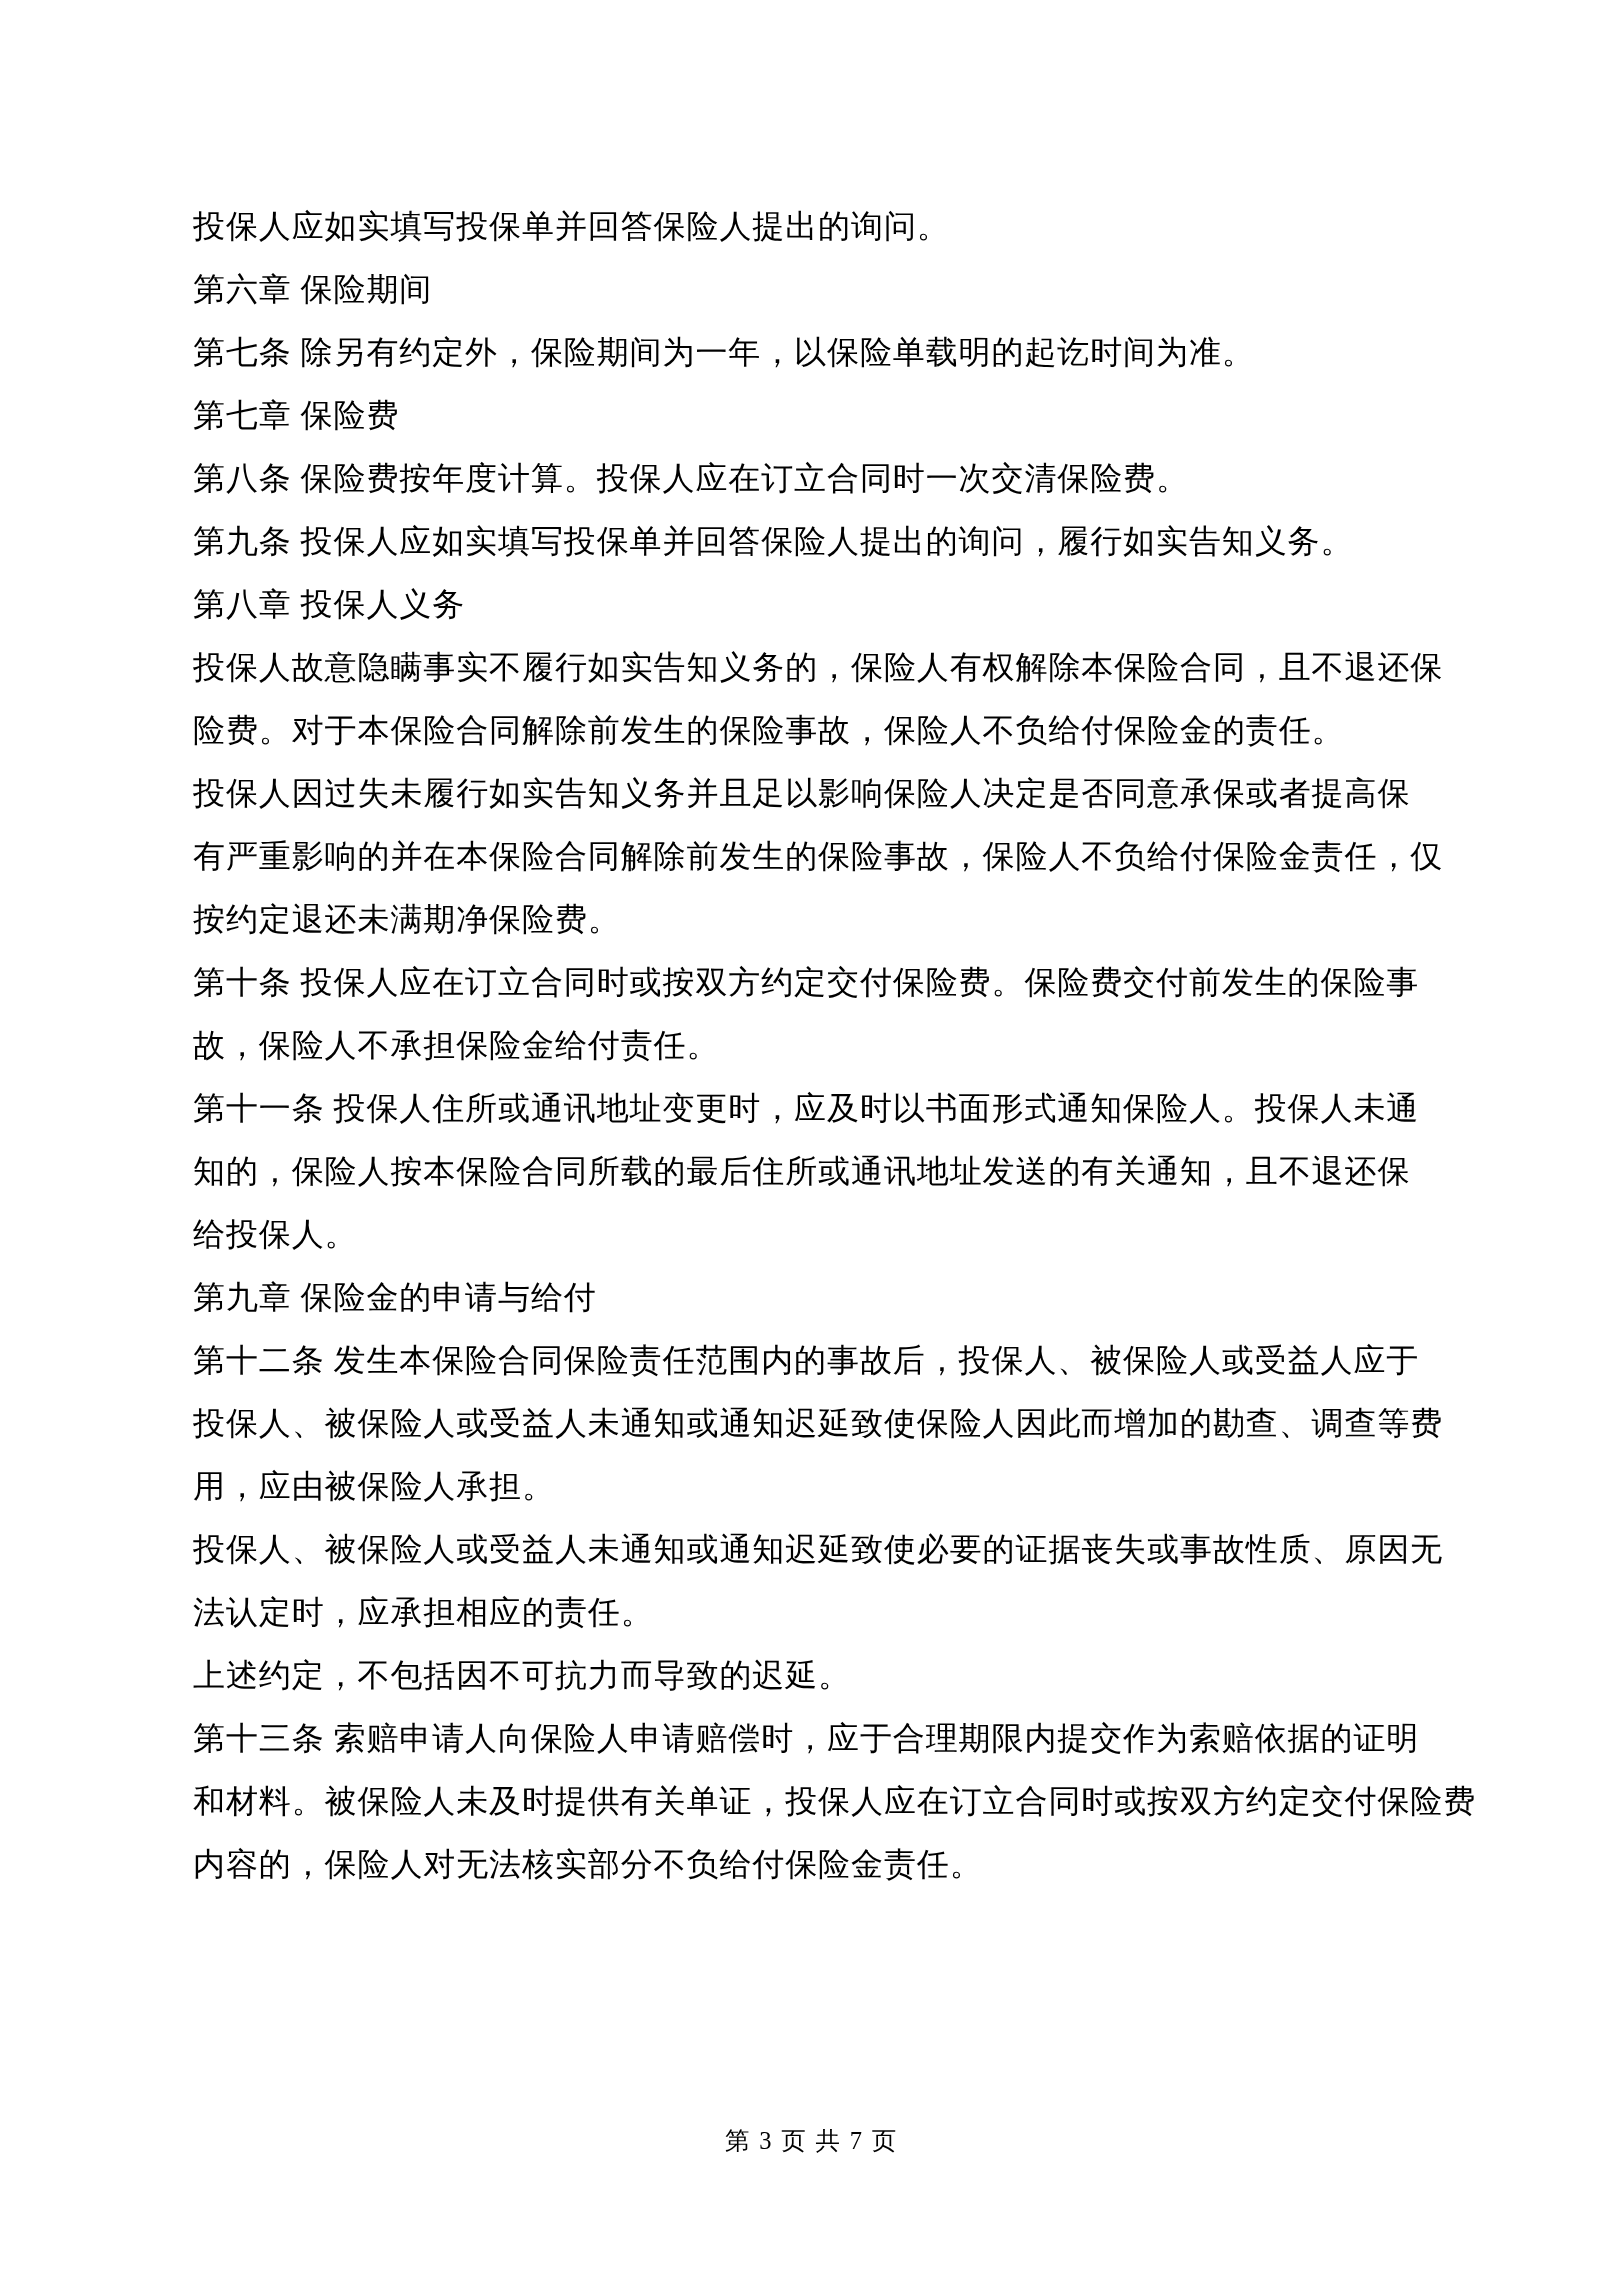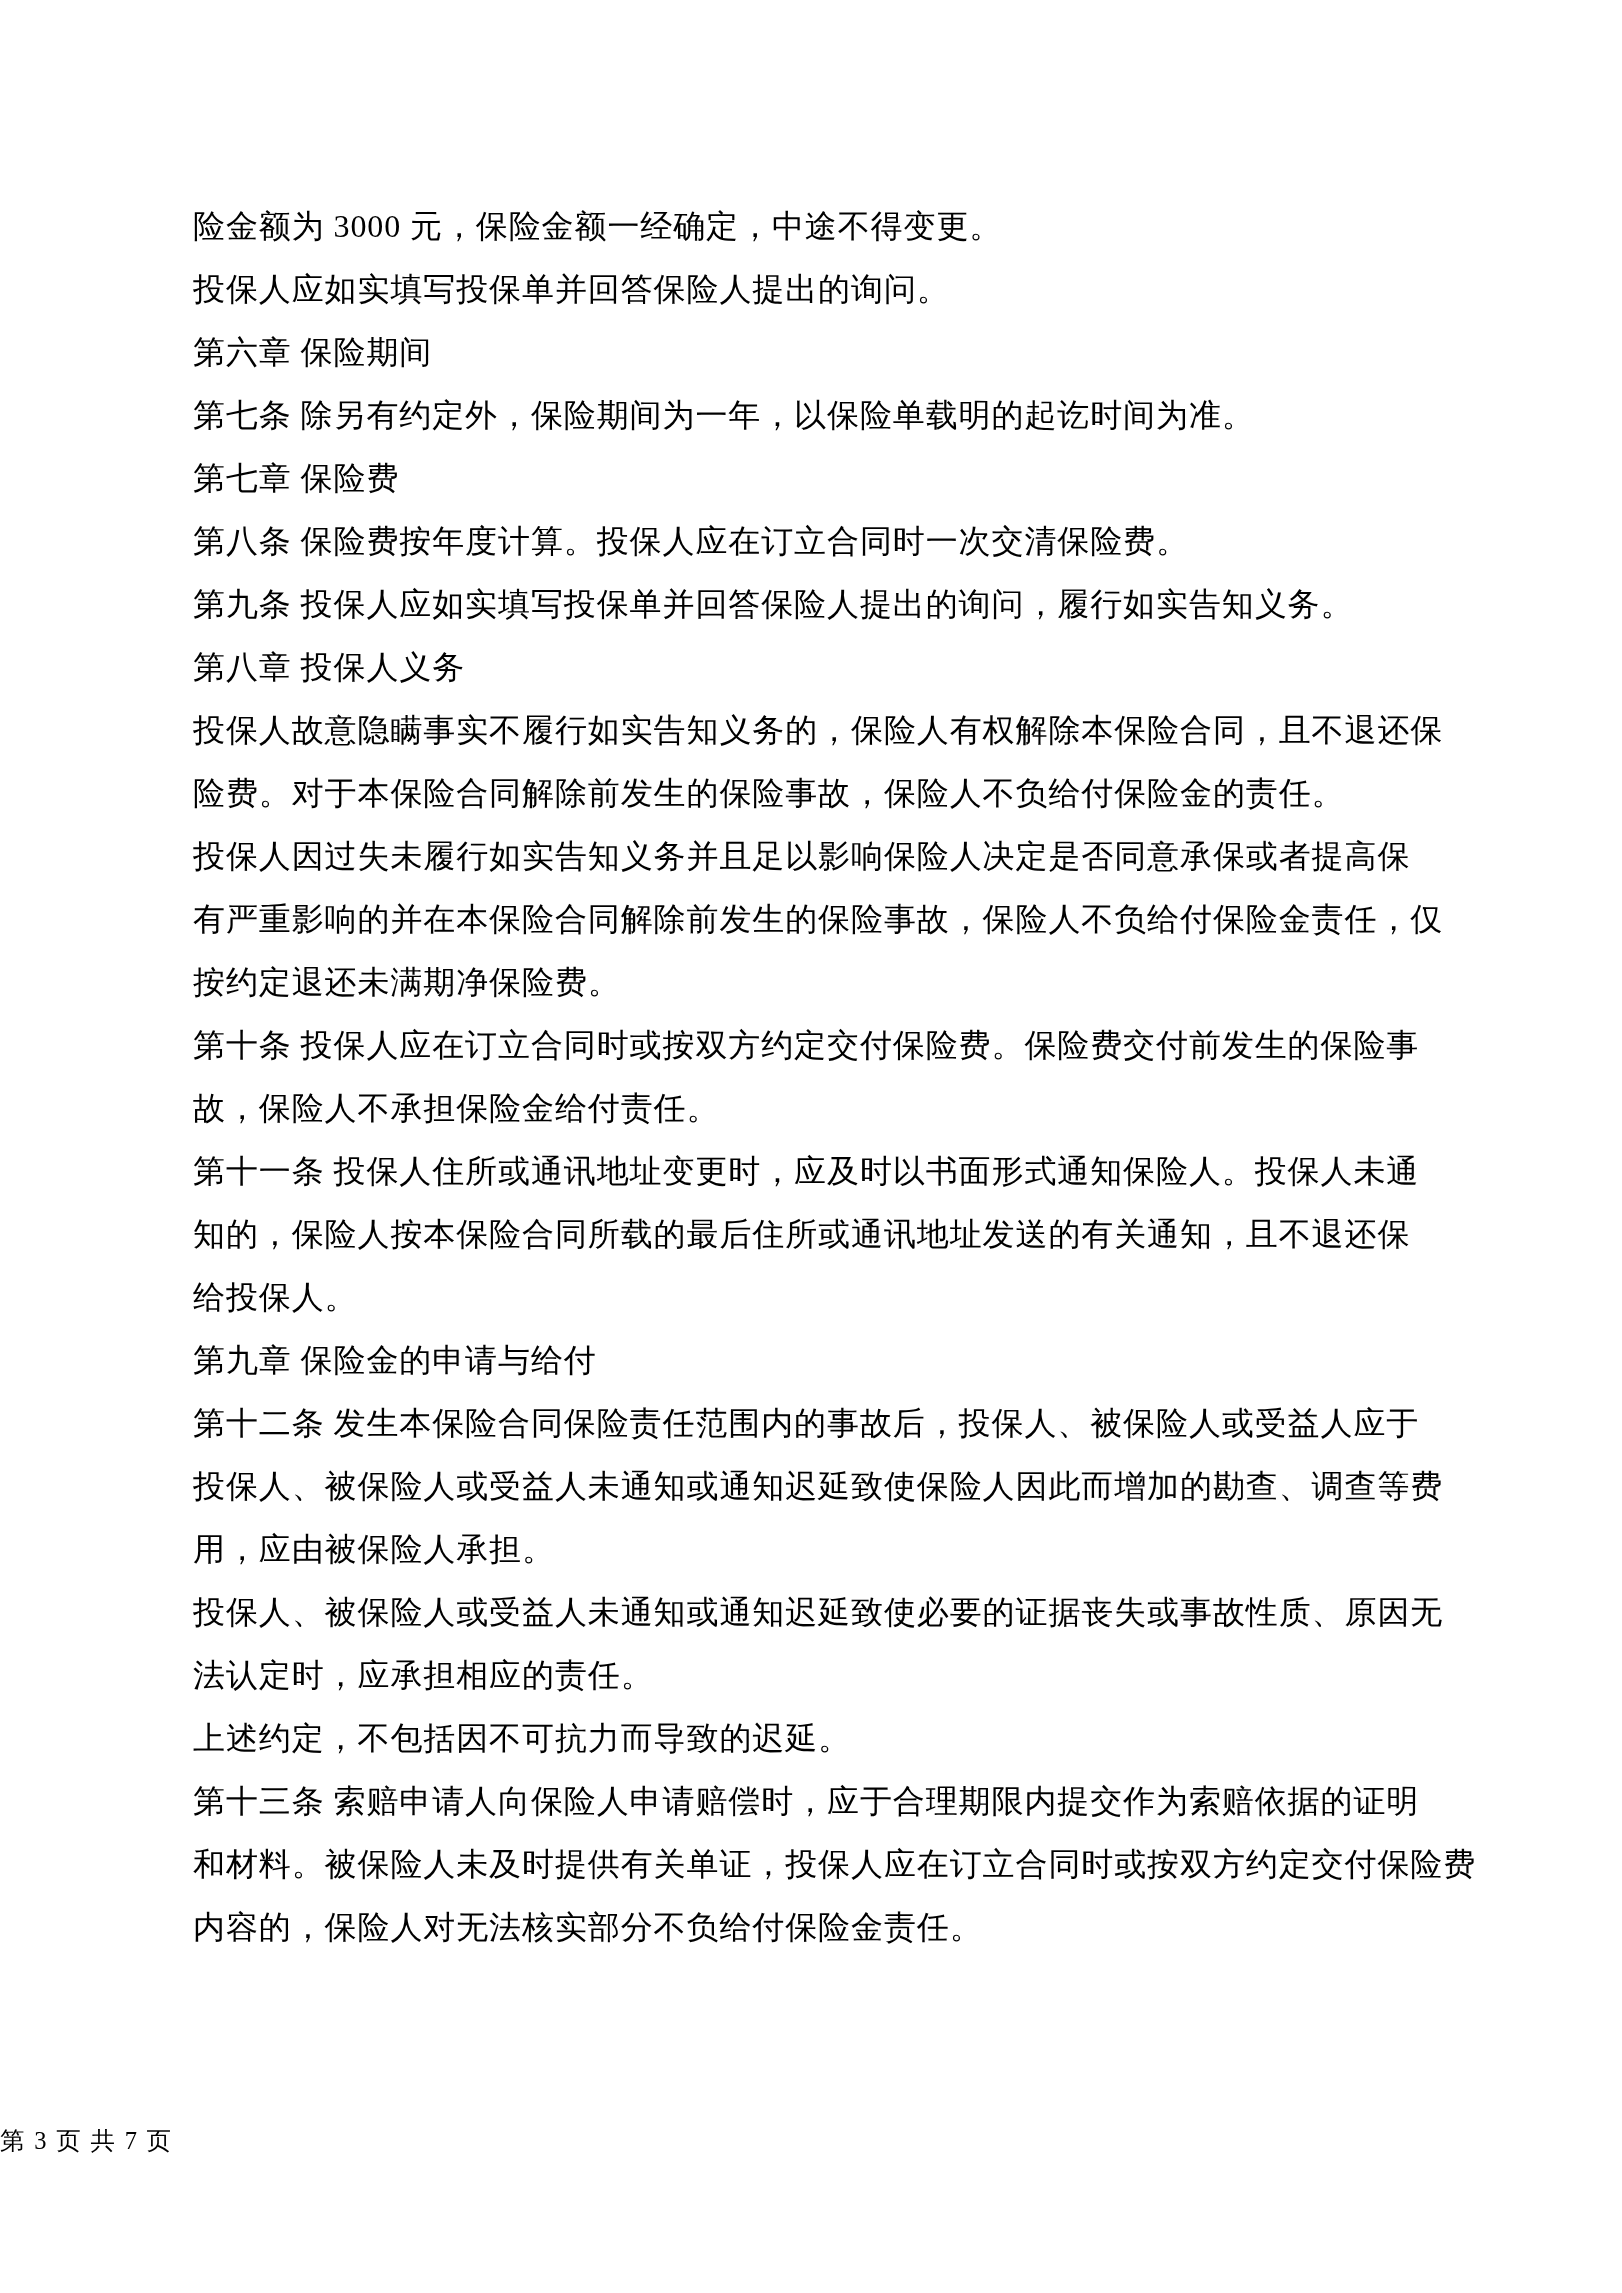--- a/index.html
+++ b/index.html
@@ -27,32 +27,31 @@
     line-height: 63px;
     font-size: 32px;
     letter-spacing: 0.9px;
     white-space: nowrap;
   }
   .page-footer {
     position: absolute;
     left: 0;
     top: 2124px;
     width: 100%;
-    text-align: left;
+    text-align: center;
     font-size: 24.5px;
     line-height: 33px;
     letter-spacing: 1.8px;
   }
 </style>
 </head>
 <body>
 
 <div class="page" style="background: rgb(255, 255, 255); color: rgb(0, 0, 0);">
   <main class="doc-body">
-    <div class="line">险金额为 3000 元，保险金额一经确定，中途不得变更。</div>
     <div class="line">投保人应如实填写投保单并回答保险人提出的询问。</div>
     <div class="line">第六章 保险期间</div>
     <div class="line">第七条 除另有约定外，保险期间为一年，以保险单载明的起讫时间为准。</div>
     <div class="line">第七章 保险费</div>
     <div class="line">第八条 保险费按年度计算。投保人应在订立合同时一次交清保险费。</div>
     <div class="line">第九条 投保人应如实填写投保单并回答保险人提出的询问，履行如实告知义务。</div>
     <div class="line">第八章 投保人义务</div>
     <div class="line">投保人故意隐瞒事实不履行如实告知义务的，保险人有权解除本保险合同，且不退还保</div>
     <div class="line">险费。对于本保险合同解除前发生的保险事故，保险人不负给付保险金的责任。</div>
     <div class="line">投保人因过失未履行如实告知义务并且足以影响保险人决定是否同意承保或者提高保</div>

